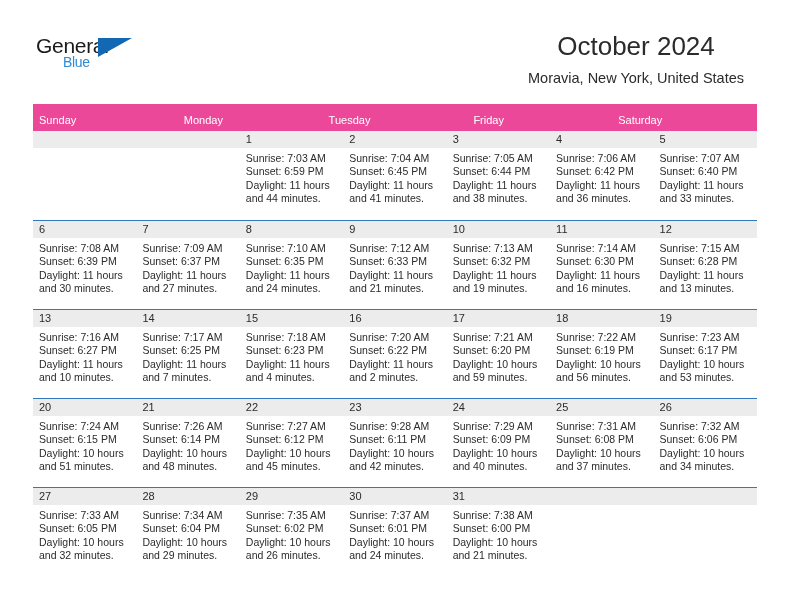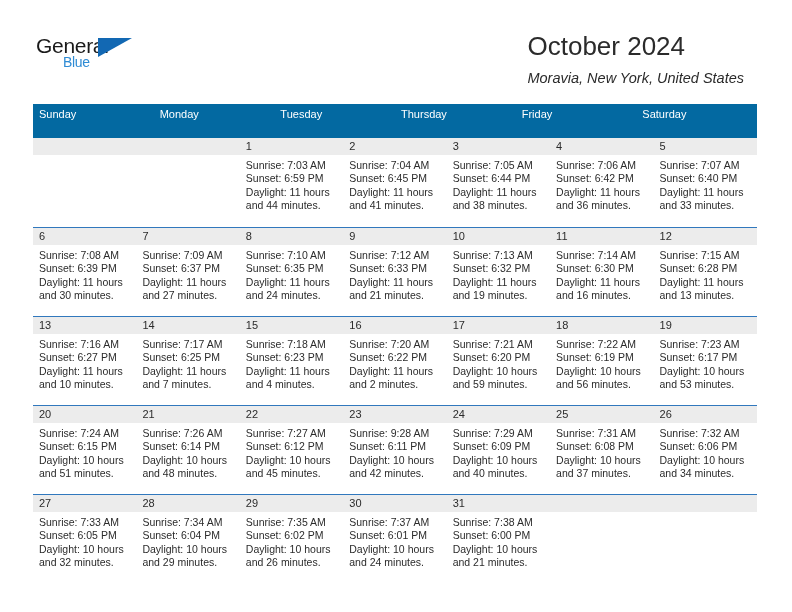--- a/index.html
+++ b/index.html
@@ -57,49 +57,49 @@
     font-size: 14px;
     letter-spacing: -0.3px;
     color: #2e8bd4;
     font-family: "Liberation Sans", sans-serif;
   }
 
   .title-block {
     position: absolute;
     right: 36px;
     top: 32px;
-    text-align: left;
+    text-align: center;
   }
   .cal-title {
     font-size: 26px;
     color: #2b2b2b;
     line-height: 1.1;
     font-weight: normal;
     margin: 0;
   }
   .cal-subtitle {
     font-size: 14.5px;
     color: #2b2b2b;
     margin: 10px 0 0 0;
     line-height: 1.1;
-    font-style: italic;
   }
 
   
   .calendar {
     position: absolute;
     left: 33px;
     top: 104px;
     width: 724px;
   }
 
   .weekday-header {
     display: flex;
-    background: #0369a1;
-    height: 34px;
+    background: #ec4899;
+    height: 27px;
+    align-items: flex-end;
   }
   .weekday-cell {
     flex: 1 1 0;
     color: #ffffff;
     font-size: 11px;
     line-height: 21px;
     padding-left: 6px;
     box-sizing: border-box;
     white-space: nowrap;
     overflow: hidden;
@@ -160,21 +160,20 @@
   </div>
 
 </div>
 
 <div class="calendar">
 
   <div class="weekday-header">
     <div class="weekday-cell">Sunday</div>
     <div class="weekday-cell">Monday</div>
     <div class="weekday-cell">Tuesday</div>
-    <div class="weekday-cell">Thursday</div>
     <div class="weekday-cell">Friday</div>
     <div class="weekday-cell">Saturday</div>
   </div>
 
   <div id="weeks-container">
       <div class="week-row first">
         <div class="day-cell empty">
           <div class="day-number-band"></div>
         </div>
         <div class="day-cell empty">

